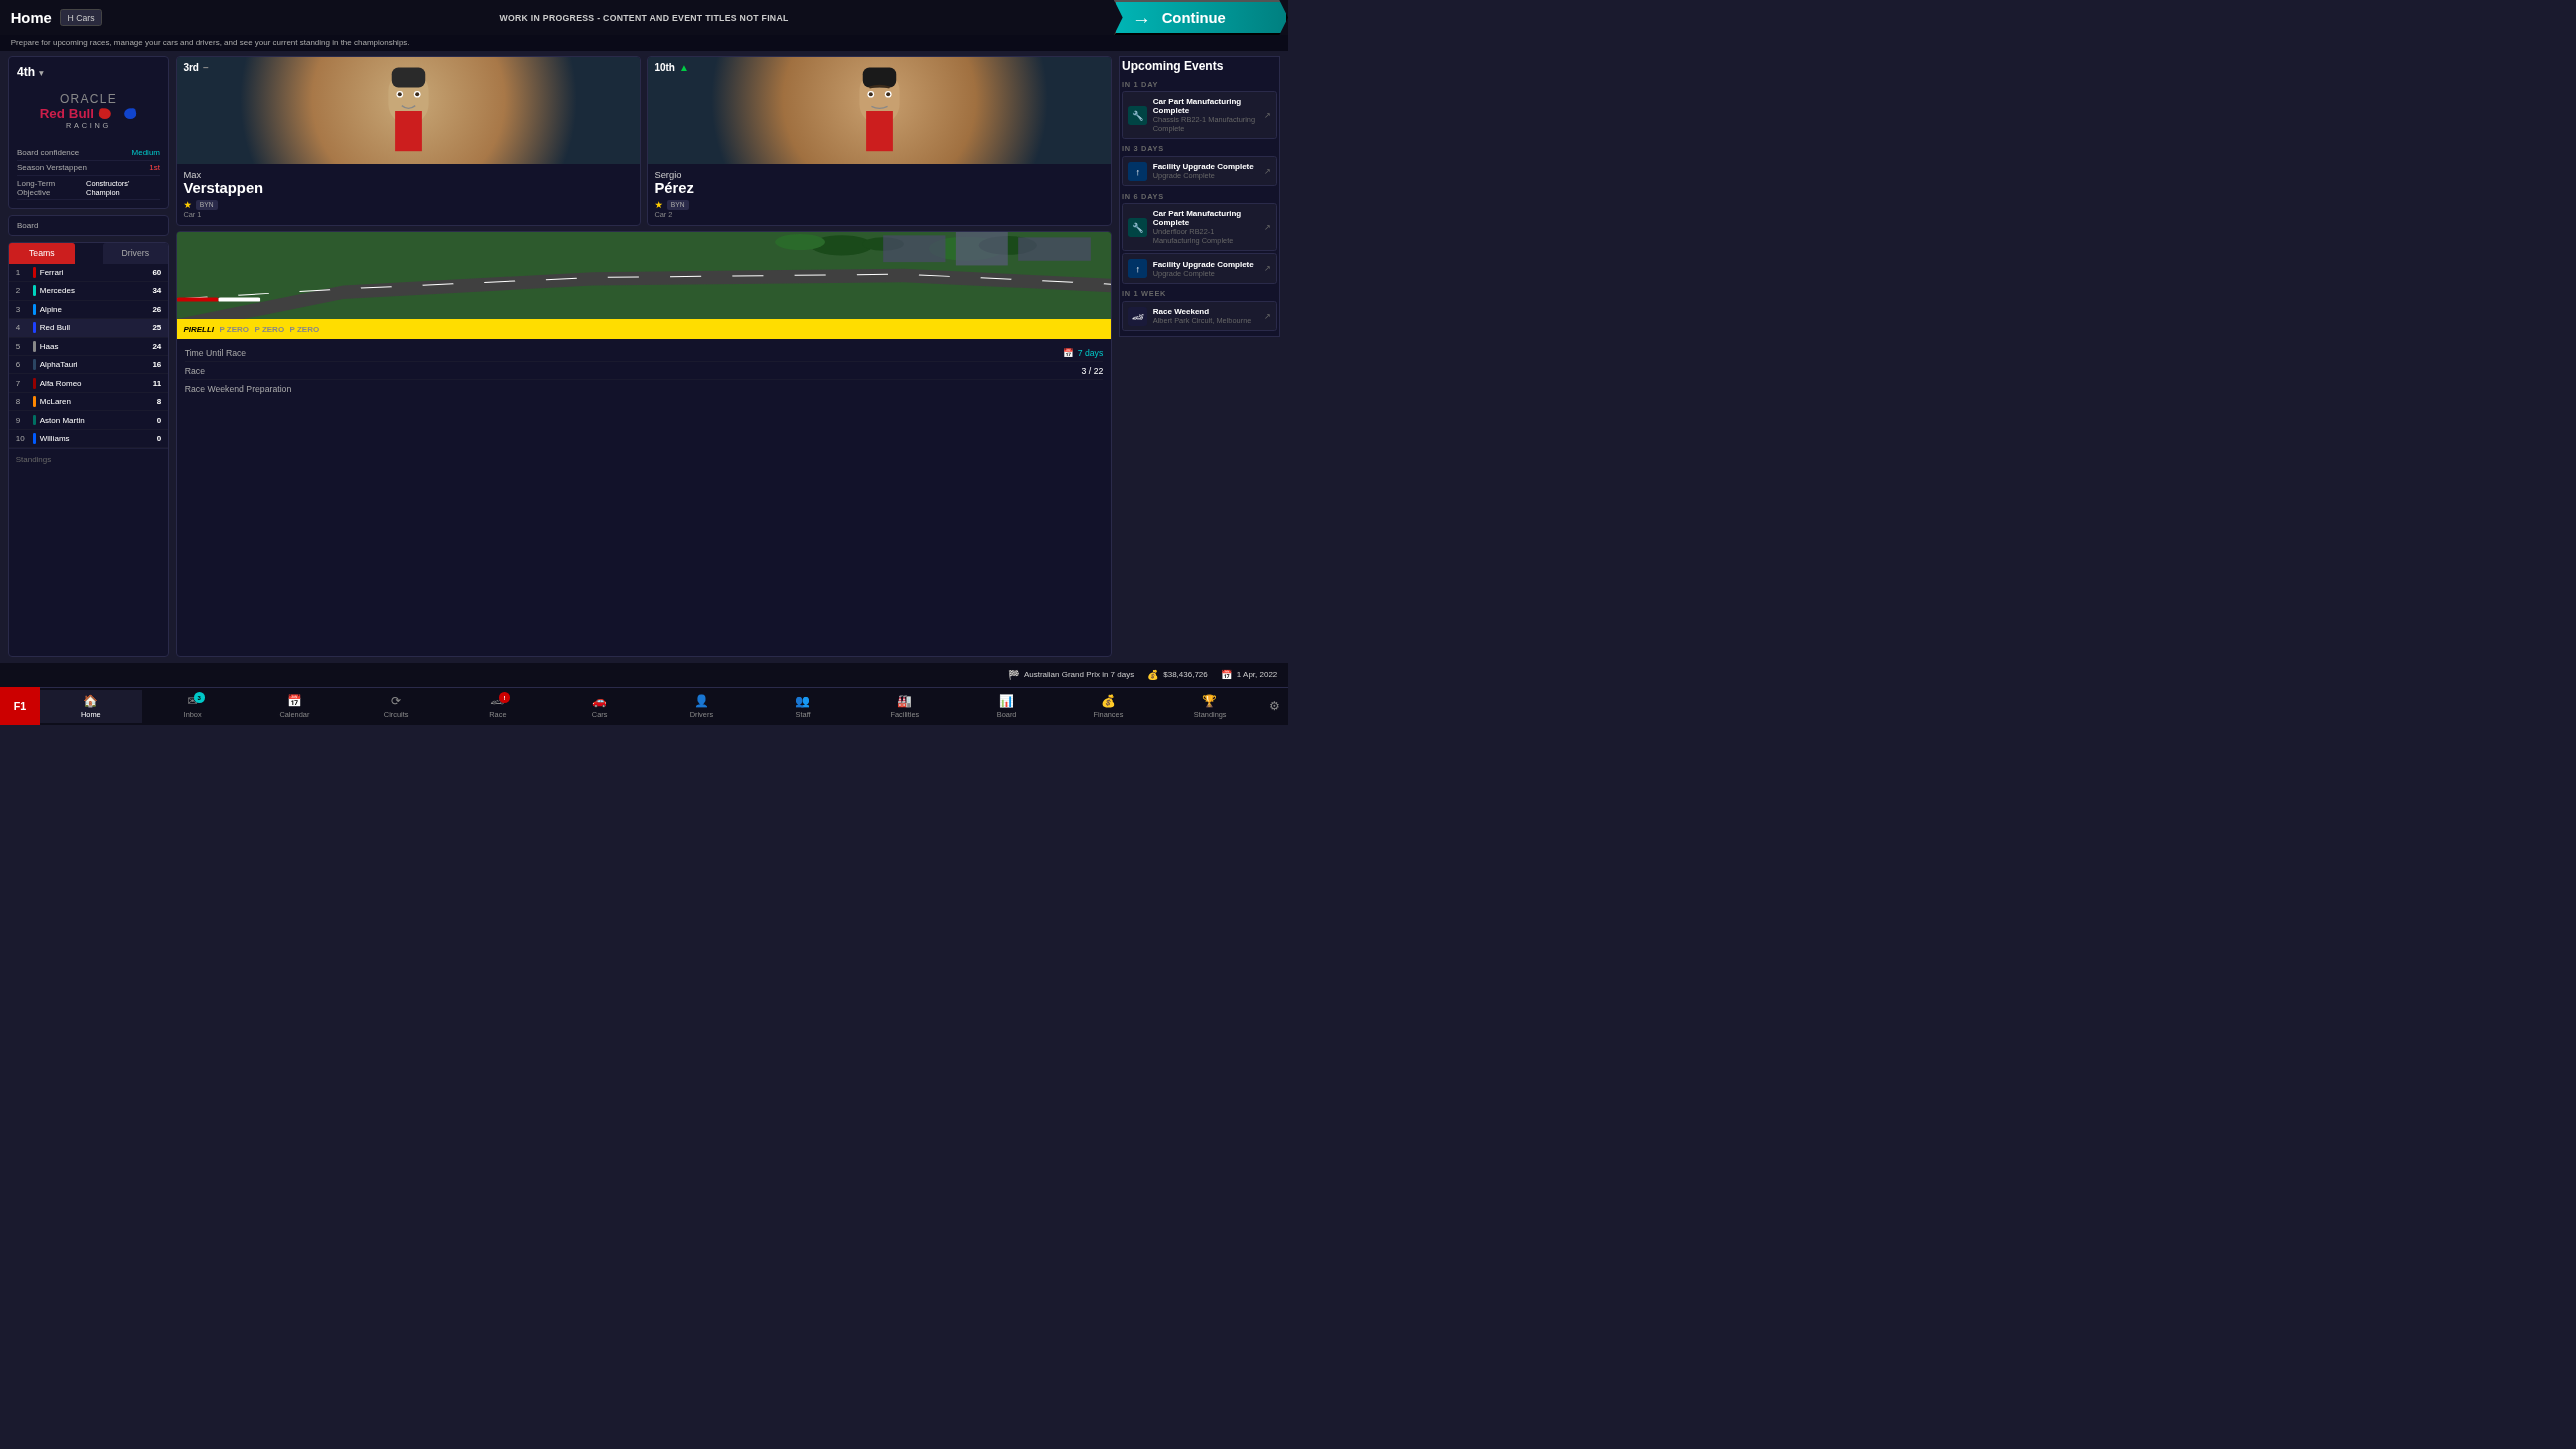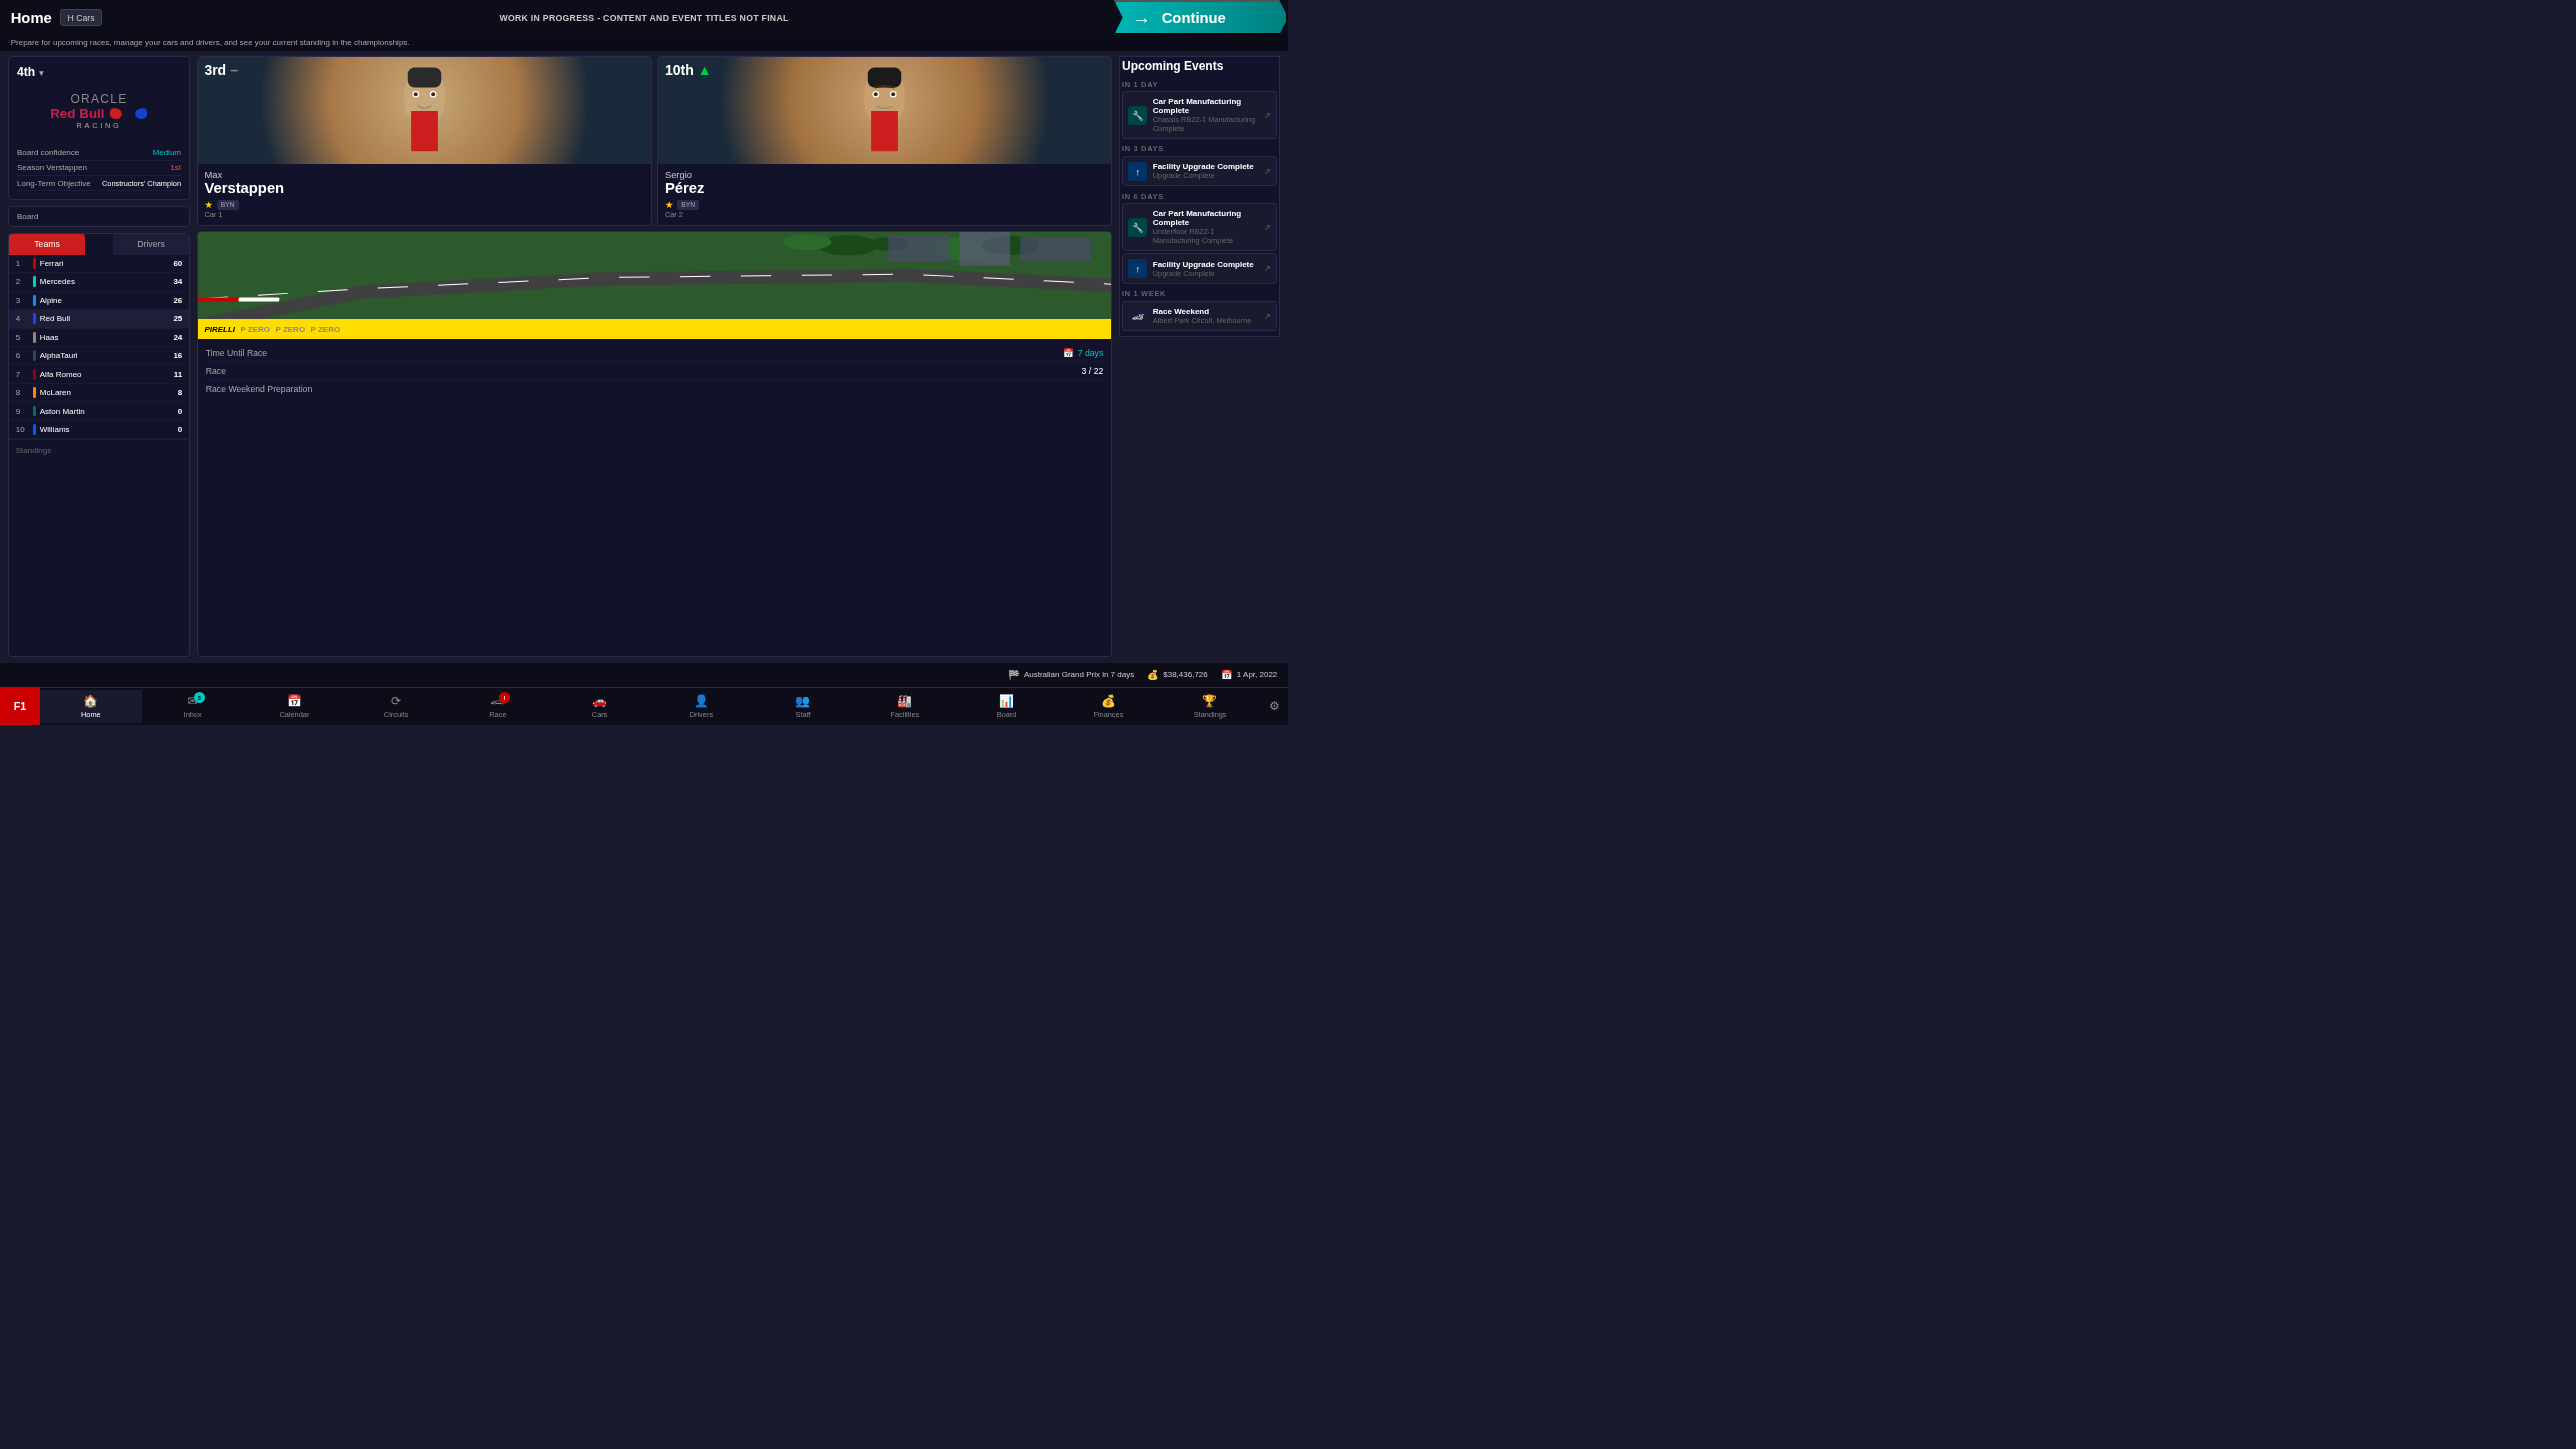--- a/index.html
+++ b/index.html
@@ -80,21 +80,21 @@
     
     .main-content {
       display: flex;
       padding: 5.4px 8px;
       gap: 6.7px;
       height: calc(725px - 35px - 16px - 38px - 24px);
     }
 
     
     .left-panel {
-      width: 182px;
+      width: 161px;
       display: flex;
       flex-direction: column;
       gap: 5.4px;
     }
     .team-card {
       background: #12122a;
       border: 0.7px solid #2a2a4a;
       border-radius: 4px;
       padding: 8px;
     }
@@ -209,21 +209,21 @@
       border: 0.7px solid #2a2a4a;
       border-radius: 4px;
       overflow: hidden;
       position: relative;
       min-height: 134px;
     }
     .driver-pos-badge {
       position: absolute;
       top: 5.4px;
       left: 6.7px;
-      font-size: 14px;
+      font-size: 10px;
       font-weight: bold;
       color: #fff;
       display: flex;
       align-items: center;
       gap: 4px;
       z-index: 2;
     }
     .driver-image-placeholder {
       width: 100%;
       height: 107px;

